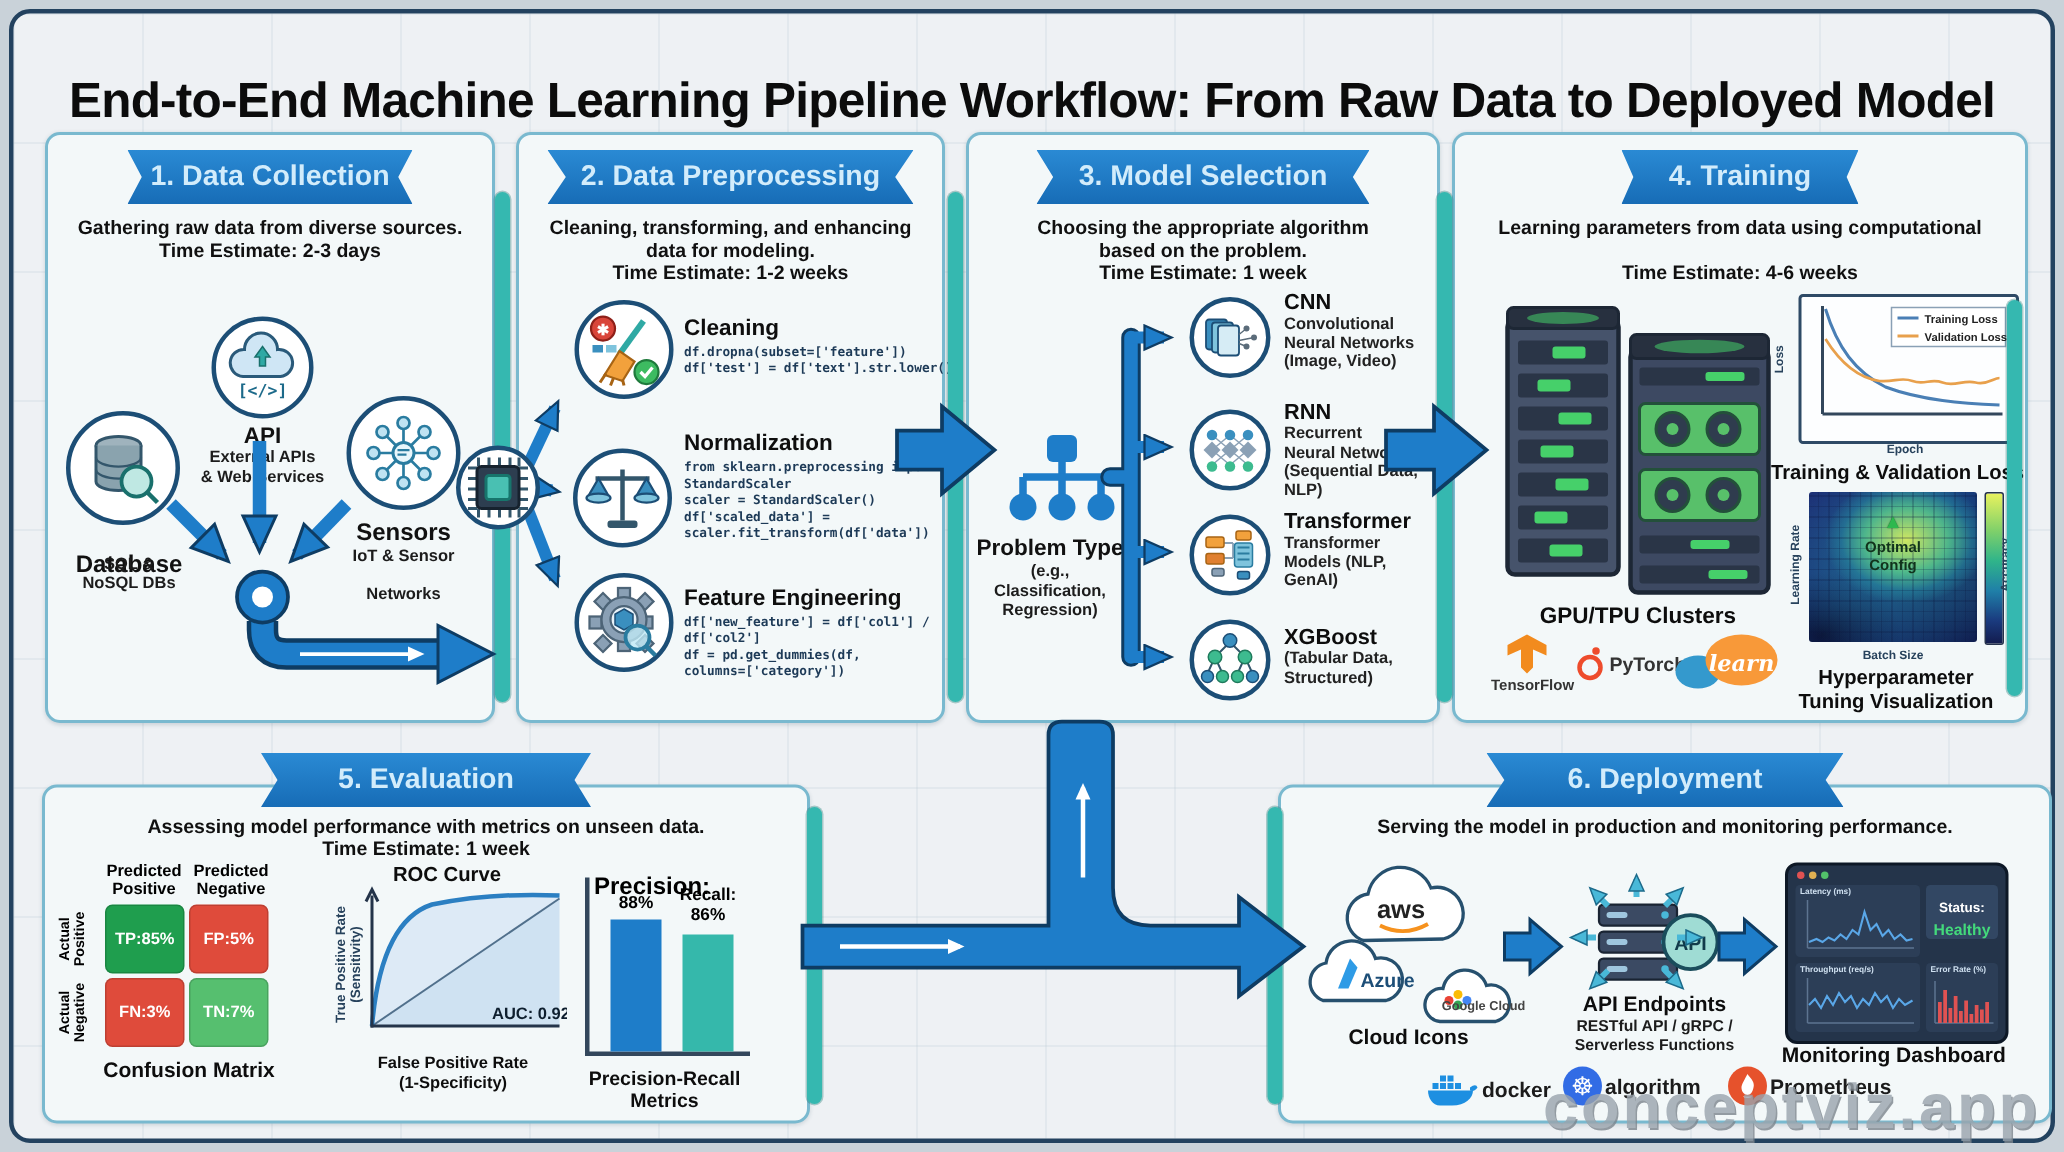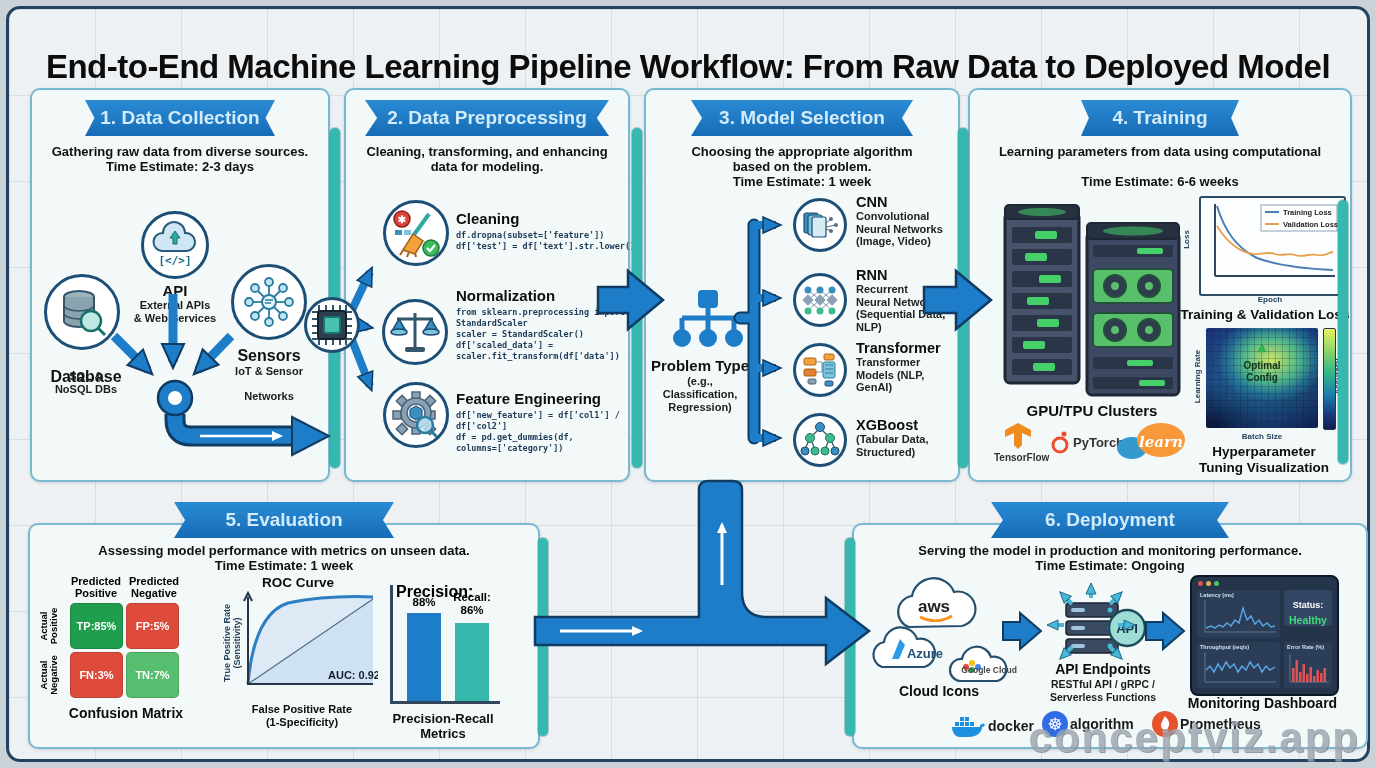--- a/index.html
+++ b/index.html
@@ -111,20 +111,21 @@
   <div class="sub" style="left:183px;top:275px;width:108px">IoT &amp; Sensor</div>
   <div class="sub" style="left:183px;top:300px;width:108px">Networks</div>
 </section>
 
 <section class="panel" style="left:344px;top:88px;width:282px;height:390px">
   <div class="banner" style="width:244px">
       <span>2. Data Preprocessing</span>
     </div>
   <div class="desc" style="top:54px">Cleaning, transforming, and enhancing</div>
   <div class="desc" style="top:69px">data for modeling.</div>
+  <div class="desc" style="top:84px">Time Estimate: 1-2 weeks</div>
 
   <div class="circ" style="left:37px;top:110px;width:66px;height:66px">
     <svg width="50" height="50" viewBox="0 0 50 50">
       <line x1="38" y1="6" x2="22" y2="28" stroke="#2fa9a4" stroke-width="4"></line>
       <path d="M12,42 L22,26 L32,33 L24,46 Z" fill="#f2a13c" stroke="#a86414" stroke-width="1.5"></path>
       <path d="M13,41 l-4,6 M18,44 l-2,5 M24,45 l1,4" stroke="#a86414" stroke-width="2"></path>
       <circle cx="11" cy="11" r="8" fill="#d9453a" stroke="#8e2019" stroke-width="1.5"></circle>
       <text x="11" y="15" text-anchor="middle" font-size="10" fill="#fff" font-weight="bold">✱</text>
       <rect x="4" y="22" width="7" height="5" fill="#3a8fbf"></rect>
         <rect x="13" y="22" width="7" height="5" fill="#7fc4dd"></rect>
@@ -325,21 +326,21 @@
     <div class="msub">(Tabular Data,</div>
     <div class="msub">Structured)</div>
   </div>
 </section>
 
 <section class="panel" style="left:968px;top:88px;width:380px;height:390px">
   <div class="banner" style="width:158px">
       <span>4. Training</span>
     </div>
   <div class="desc" style="top:54px">Learning parameters from data using computational</div>
-  <div class="desc" style="top:84px">Time Estimate: 6-6 weeks</div>
+  <div class="desc" style="top:84px">Time Estimate: 4-6 weeks</div>
 
   <svg class="abs" style="left:17px;top:105px" width="205" height="205" viewBox="0 0 205 205">
     <rect x="18" y="18" width="74" height="170" rx="5" fill="#46536b" stroke="#1d2735" stroke-width="3"></rect>
     <rect x="18" y="10" width="74" height="14" rx="4" fill="#27303f" stroke="#1d2735" stroke-width="2"></rect>
     <ellipse cx="55" cy="17" rx="24" ry="4" fill="#46d06a" opacity=".55"></ellipse>
     <g>
       <rect x="25" y="32" width="60" height="16" rx="2" fill="#2a3547"></rect>
         <rect x="48" y="36" width="22" height="8" rx="2" fill="#46d06a"></rect>
       <rect x="25" y="54" width="60" height="16" rx="2" fill="#2a3547"></rect>
         <rect x="38" y="58" width="22" height="8" rx="2" fill="#46d06a"></rect>
@@ -505,21 +506,20 @@
   <div class="abs" style="left:425px;top:98px;width:34px;height:78px;background:#35b8ab"></div>
   <div class="caption" style="left:348px;top:186px;width:130px;font-size:13px">Precision-Recall</div>
   <div class="caption" style="left:348px;top:201px;width:130px;font-size:13px">Metrics</div>
 </section>
 
 <section class="panel" style="left:852px;top:523px;width:512px;height:222px">
   <div class="banner" style="width:238px;top:-23px">
       <span>6. Deployment</span>
     </div>
   <div class="desc" style="top:18px">Serving the model in production and monitoring performance.</div>
-  <div class="desc" style="top:33px">Time Estimate: Ongoing</div>
 
   <svg class="abs" style="left:8px;top:50px" width="158" height="112" viewBox="0 0 158 112">
     <g fill="#fff" stroke="#26506e" stroke-width="2.2">
       <path d="M47,52 a16,16 0 0 1 3,-31 a22,22 0 0 1 42,-4 a17,17 0 0 1 8,34 Z"></path>
     </g>
     <text x="72" y="37" text-anchor="middle" font-size="17" font-weight="bold" fill="#222">aws</text>
     <path d="M58,42 Q74,50 90,41" stroke="#f6921e" stroke-width="2.6" fill="none"></path>
     <g fill="#fff" stroke="#26506e" stroke-width="2.2">
       <path d="M20,92 a13,13 0 0 1 2,-25 a17,17 0 0 1 33,-3 a13,13 0 0 1 7,28 Z"></path>
     </g>

